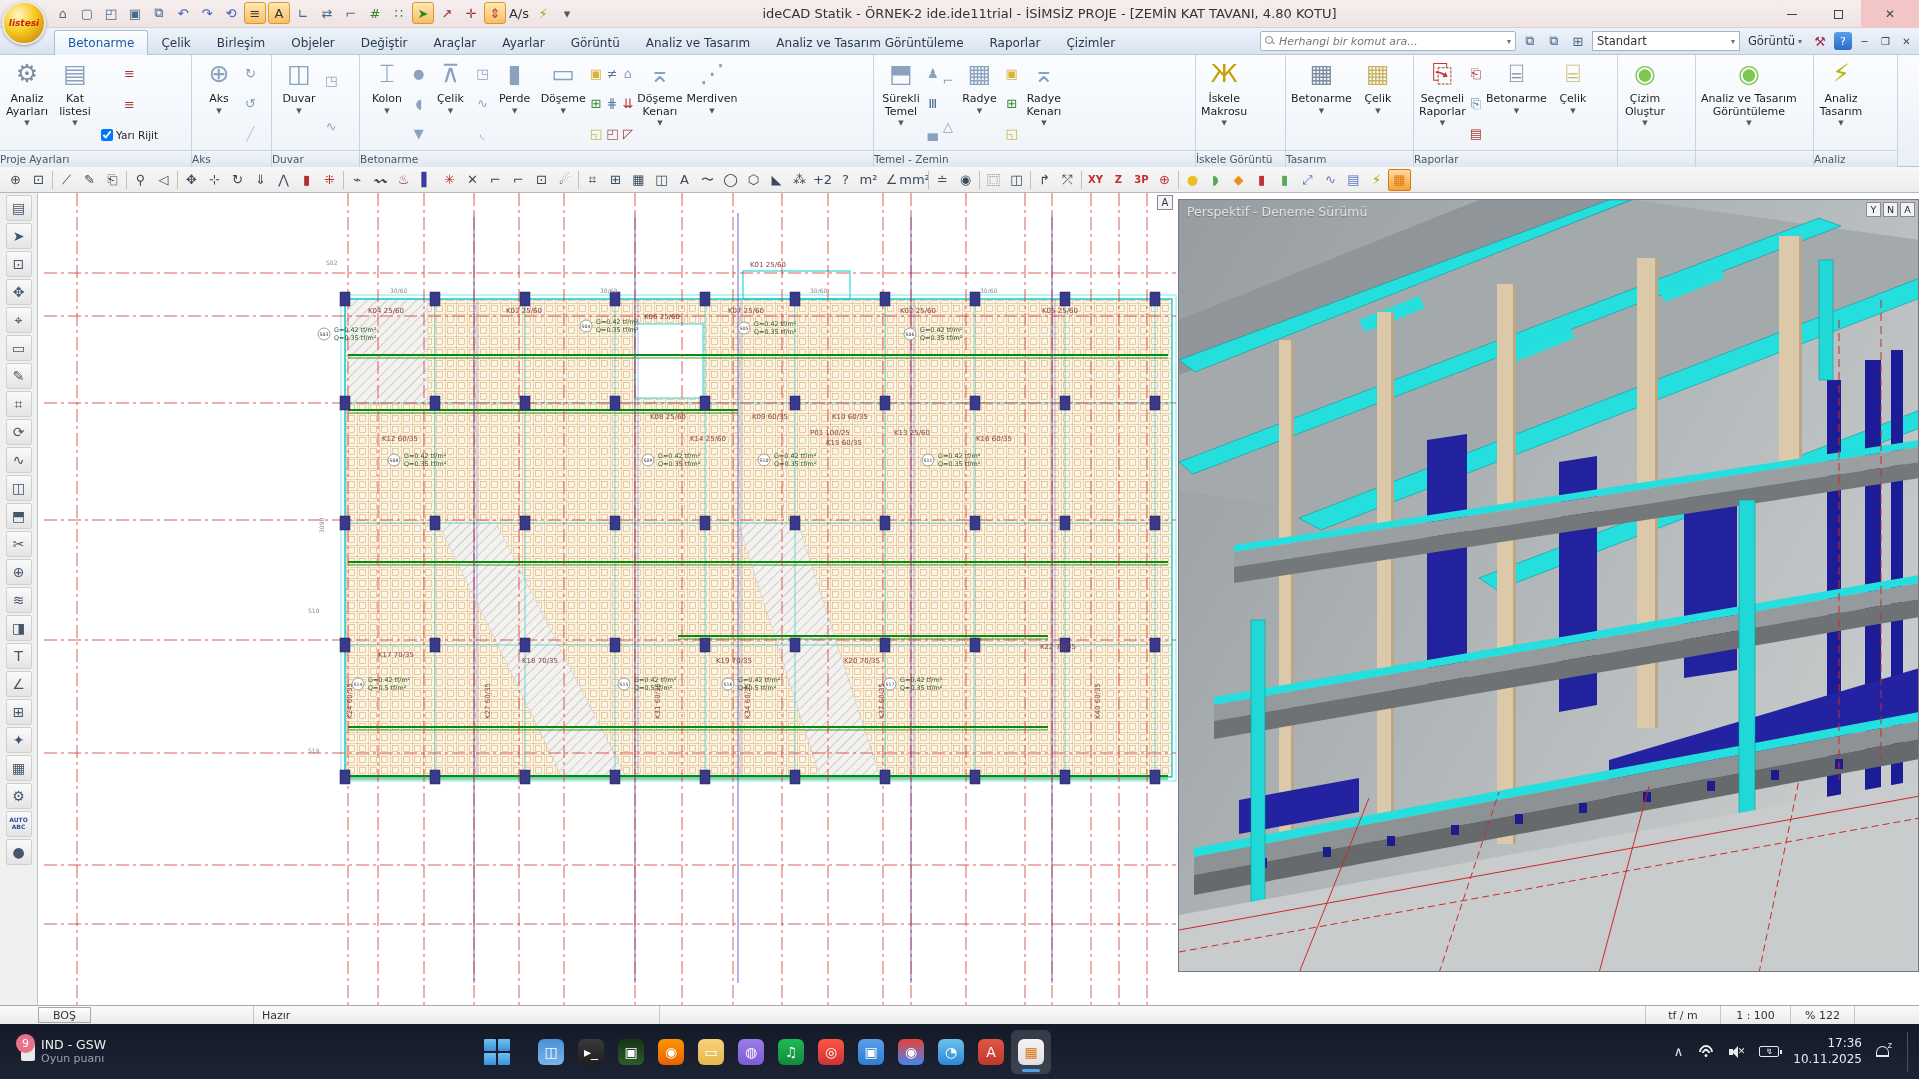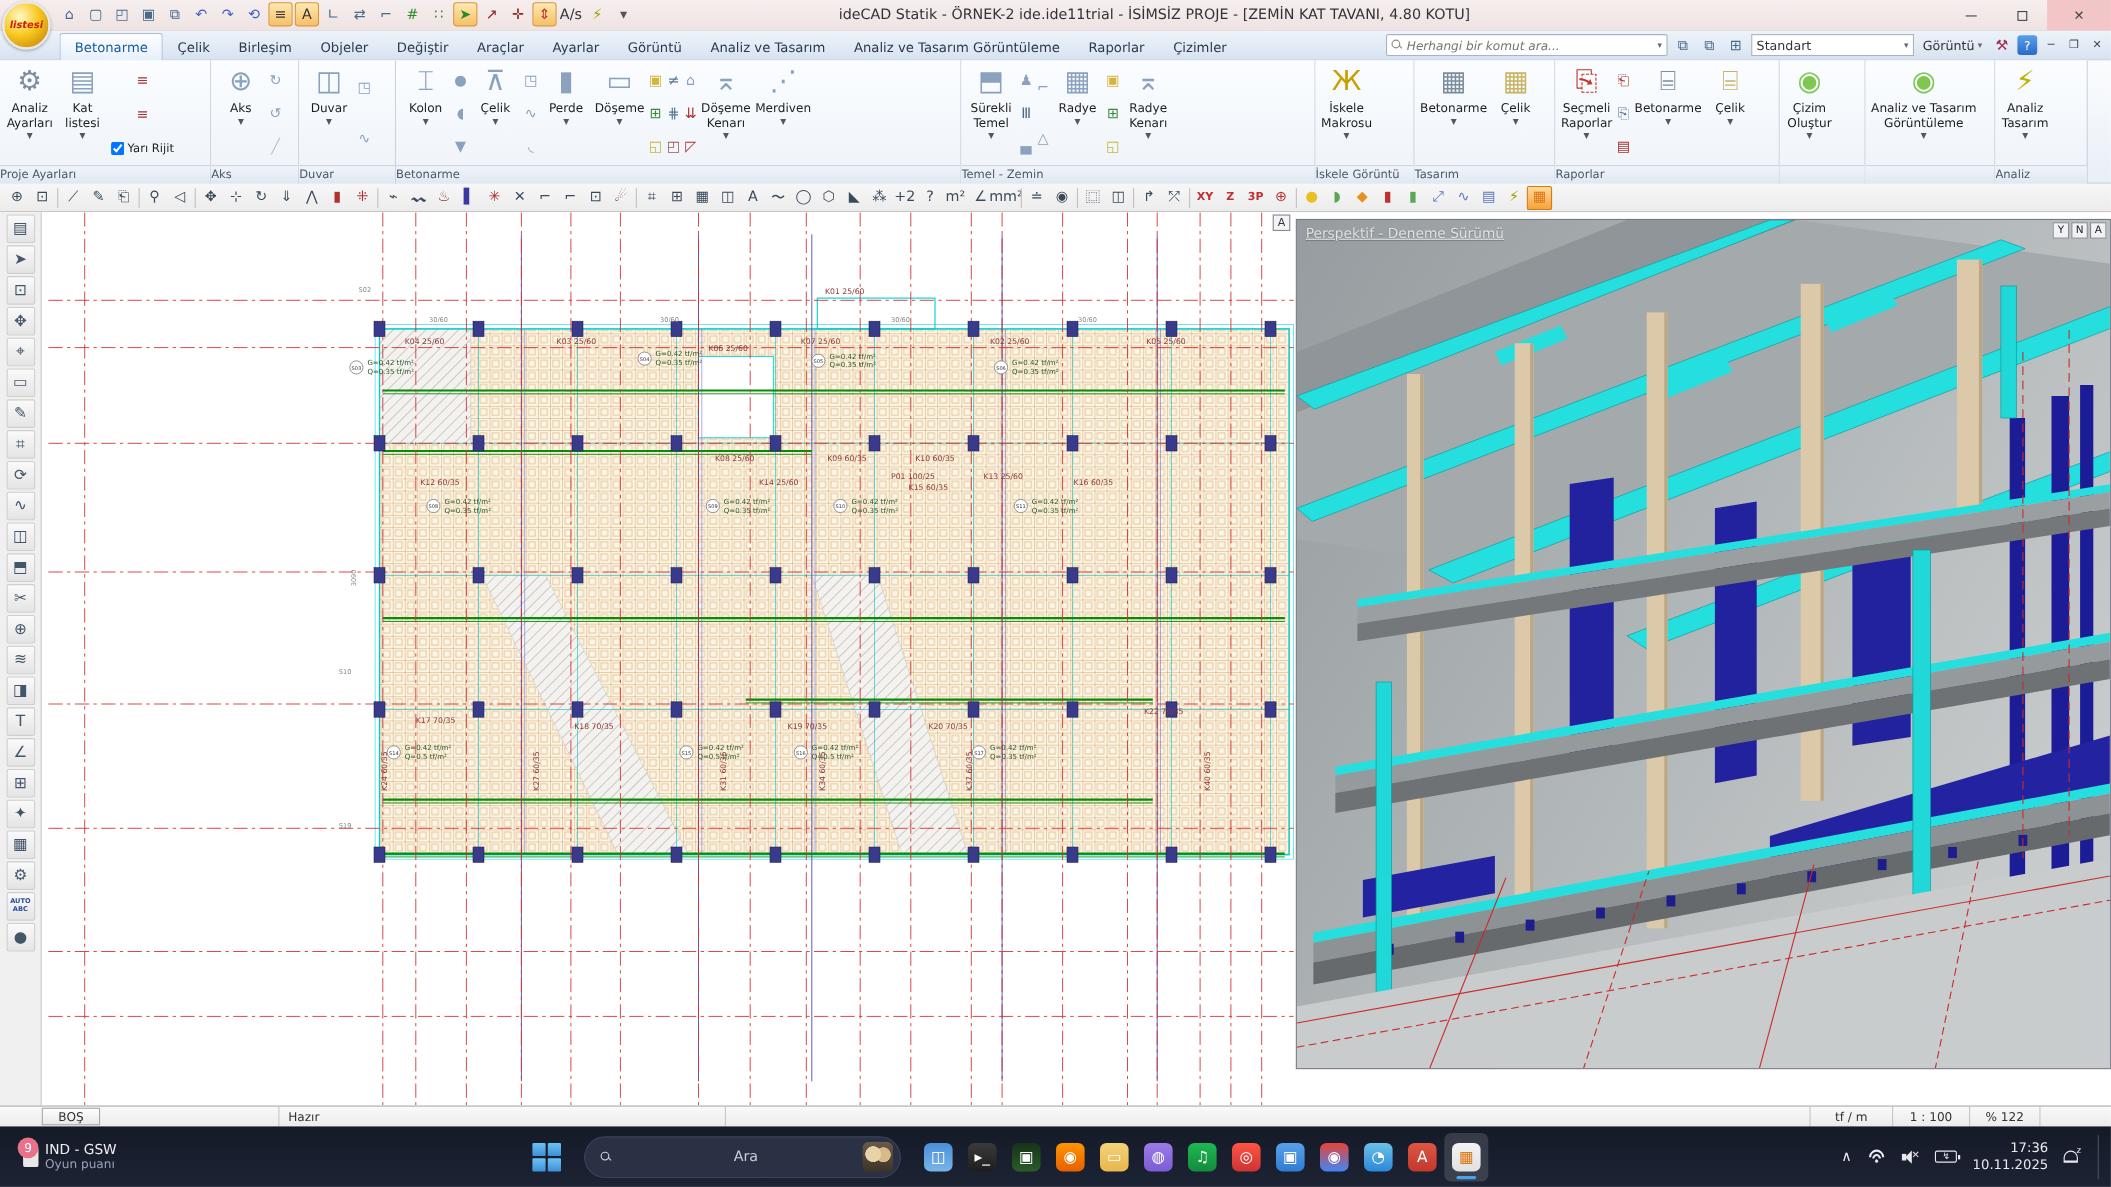--- a/index.html
+++ b/index.html
@@ -54,21 +54,21 @@
   .tico.red { font-size:10px; font-weight:bold; }
   
   #main { position:absolute; left:0; top:193px; width:1919px; height:812px; background:#fff; }
   #leftbar { position:absolute; left:0; top:0; width:38px; height:812px; background:#f0f0f0; border-right:1px solid #c4c4c4; display:flex; flex-direction:column; align-items:center; padding-top:2px; }
   .lico { width:26px; height:26px; margin-bottom:2px; display:flex; align-items:center; justify-content:center; font-size:14px; color:#44566a; background:linear-gradient(#fafafa,#e4e4e4); border:1px solid #cfcfcf; border-radius:2px; }
   .lico .auto2 { font-size:6px; line-height:1.1; color:#2a4a9a; font-weight:bold; text-align:center; }
   #tree-tab { position:absolute; left:39px; top:4px; width:16px; height:92px; background:linear-gradient(90deg,#f7c93e,#f5e9b8); border:1px solid #c8a830; border-left-width:3px; writing-mode:vertical-rl; font-size:9.5px; color:#333; text-align:center; line-height:12px; }
   #plan-pane { position:absolute; left:38px; top:0; width:1140px; height:812px; background:#ffffff; overflow:hidden; }
   #plan-corner-a { position:absolute; left:1157px; top:2px; width:16px; height:15px; background:#f4f4f4; border:1px solid #889; font-size:10px; text-align:center; line-height:14px; color:#334; z-index:5; }
   #persp-pane { position:absolute; left:1178px; top:6px; width:741px; height:773px; background:linear-gradient(110deg,#969c9f,#c7cbcc); border:1px solid #778; overflow:hidden; }
-  #persp-label { position:absolute; left:8px; top:4px; font-size:12.5px; color:#dfe2e3; text-shadow:0 1px 1px rgba(0,0,0,.25); z-index:5;text-decoration:underline; }
+  #persp-label { position:absolute; left:8px; top:4px; font-size:12.5px; color:#dfe2e3; text-shadow:0 1px 1px rgba(0,0,0,.25); z-index:5; }
   #persp-btns { position:absolute; right:3px; top:2px; display:flex; gap:2px; z-index:5; }
   .pbtn { width:15px; height:15px; background:#f2f2f2; border:1px solid #889; font-size:9.5px; color:#223; text-align:center; line-height:14px; }
   
   #statusbar { position:absolute; left:0; top:1005px; width:1919px; height:19px; background:linear-gradient(#fafafa,#ebebeb); border-top:1px solid #aaa; display:flex; align-items:stretch; font-size:11px; color:#333; }
   .scell { border-right:1px solid #c6c6c6; display:flex; align-items:center; padding:0 8px; white-space:nowrap; }
   .scell.btn { margin:1px 2px 1px 38px; border:1px solid #a8a8a8; background:linear-gradient(#fefefe,#e8e8e8); padding:0 14px; }
   
   #taskbar { position:absolute; left:0; top:1024px; width:1919px; height:55px; background:linear-gradient(#151a28,#1c2333); display:flex; align-items:center; }
   #tb-widget { display:flex; align-items:center; gap:6px; margin-left:10px; width:210px; }
   #tb-badge { width:19px; height:19px; border-radius:50%; background:#e8728c; color:#fff; font-size:11px; display:flex; align-items:center; justify-content:center; position:relative; top:-8px; left:6px; }
@@ -851,25 +851,20 @@
   </div>
   <div id="tb-center">
     <div class="appwrap">
       <div id="start-ic">
           <i></i>
           <i></i>
           <i></i>
           <i></i>
         </div>
     </div>
-    <div id="tb-search">
-      <span class="mag"></span>
-      <span>Ara</span>
-      <div id="tb-search-img"></div>
-    </div>
     <div id="tb-apps" style="display:flex;align-items:center">
         <div class="appwrap">
           <div class="appico" style="background: linear-gradient(rgb(74, 144, 217), rgb(120, 180, 232));">◫</div>
         </div>
         <div class="appwrap">
           <div class="appico" style="background: linear-gradient(rgb(58, 58, 58), rgb(30, 30, 30));">▸_</div>
         </div>
         <div class="appwrap">
           <div class="appico" style="background: linear-gradient(rgb(23, 51, 23), rgb(42, 92, 42));">▣</div>
         </div>

